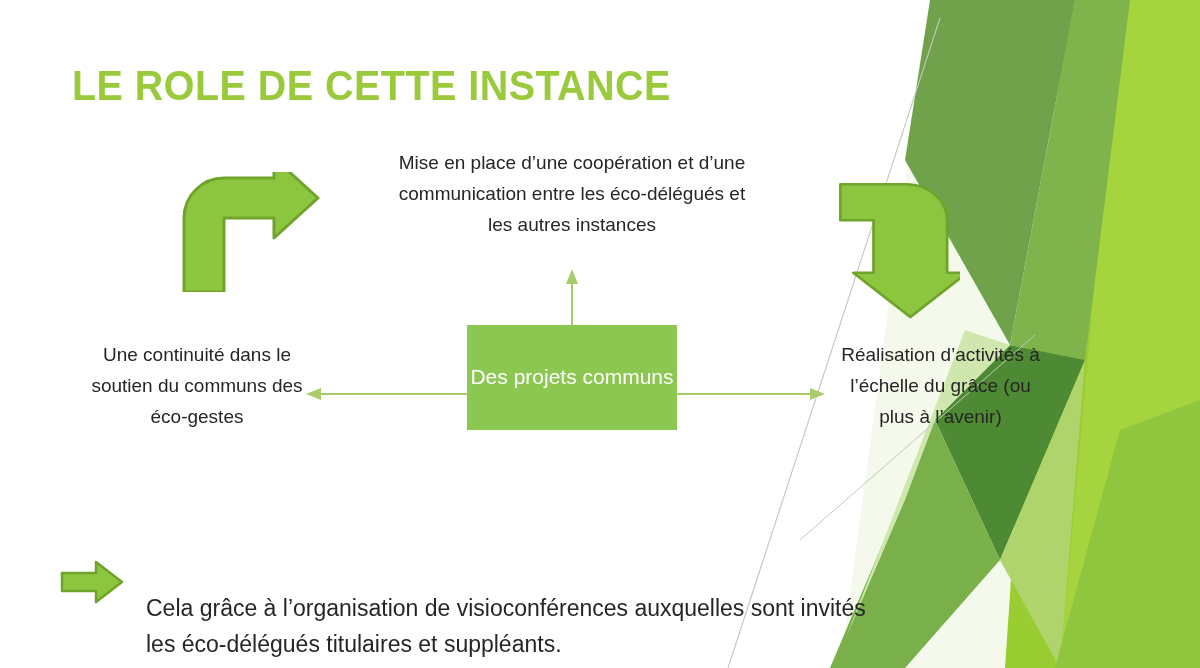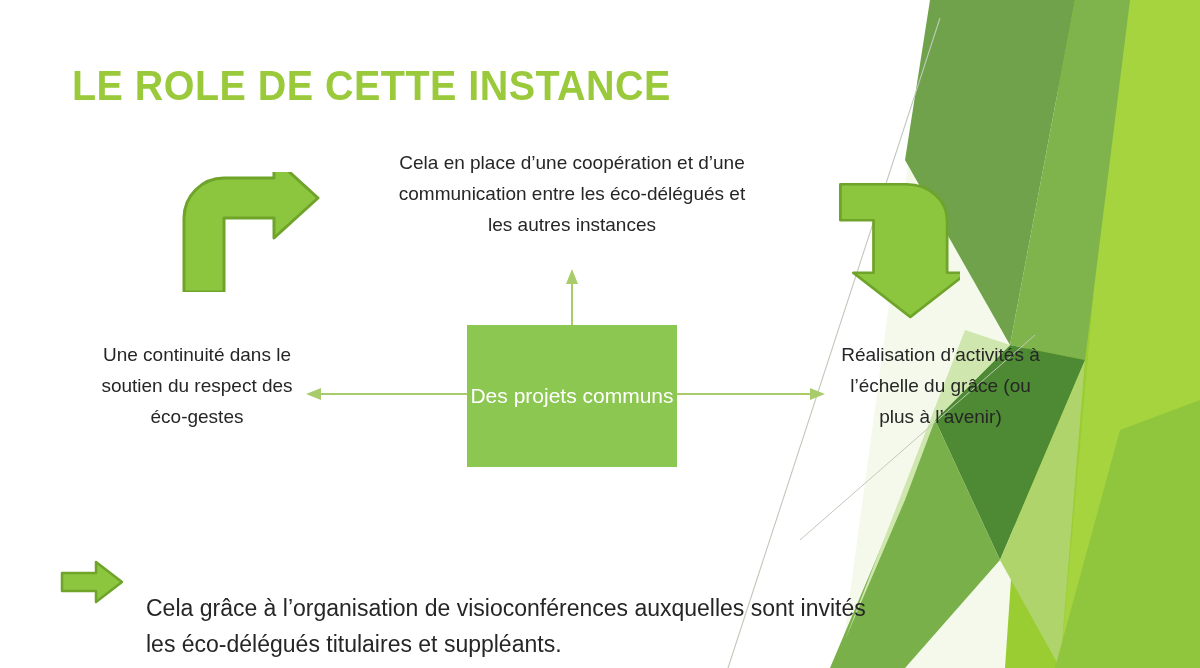--- a/index.html
+++ b/index.html
@@ -64,21 +64,21 @@
     top: 340px;
     width: 215px;
   }
 
   
   #center-box {
     position: absolute;
     left: 467px;
     top: 325px;
     width: 210px;
-    height: 142px;
+    height: 105px;
     background: #8CC751;
     display: flex;
     align-items: center;
     justify-content: center;
     text-align: center;
     color: #ffffff;
     font-family: "Liberation Sans", sans-serif;
     font-size: 21px;
     line-height: 1.55;
   }
@@ -175,23 +175,23 @@
   </svg>
 
   <svg id="arrow-curve-left" viewBox="0 0 144 120">
     <path d="M6,120 L6,46 A40,40 0 0 1 46,6 L96,6 L96,-14 L140,26 L96,66 L96,46 L46,46 A0,0 0 0 0 46,46 L46,120 Z" transform="translate(0,0)" fill="#8CC63F" stroke="#6FA32A" stroke-width="3" stroke-linejoin="round"></path>
   </svg>
 
   <svg id="arrow-curve-right" viewBox="0 0 122 140">
     <path d="M2,4 L74,4 A44,44 0 0 1 118,48 L118,112 L140,112 L78,166 L16,112 L38,112 L38,48 A0,0 0 0 0 38,48 L2,48 Z" fill="#8CC63F" stroke="#6FA32A" stroke-width="3" stroke-linejoin="round" transform="translate(-16,-4) scale(0.92,0.82) translate(18,6)"></path>
   </svg>
 
-  <div class="node-text" id="text-top">Cela en place d’une coopération et d’une communication entre les éco-délégués et les autres instances</div>
-
-  <div class="node-text" id="text-left">Une continuité dans le soutien du respect des éco-gestes</div>
+  <div class="node-text" id="text-top">Mise en place d’une coopération et d’une communication entre les éco-délégués et les autres instances</div>
+
+  <div class="node-text" id="text-left">Une continuité dans le soutien du communs des éco-gestes</div>
 
   <div class="node-text" id="text-right">Réalisation d’activités à l’échelle du grâce (ou plus à l’avenir)</div>
 
   <div id="center-box">
     <span>Des projets communs</span>
   </div>
 
   <svg id="arrow-bullet" viewBox="0 0 64 44">
     <polygon points="2,13 36,13 36,2 62,22 36,42 36,31 2,31" fill="#8CC63F" stroke="#6FA32A" stroke-width="2.5" stroke-linejoin="round"></polygon>
   </svg>

